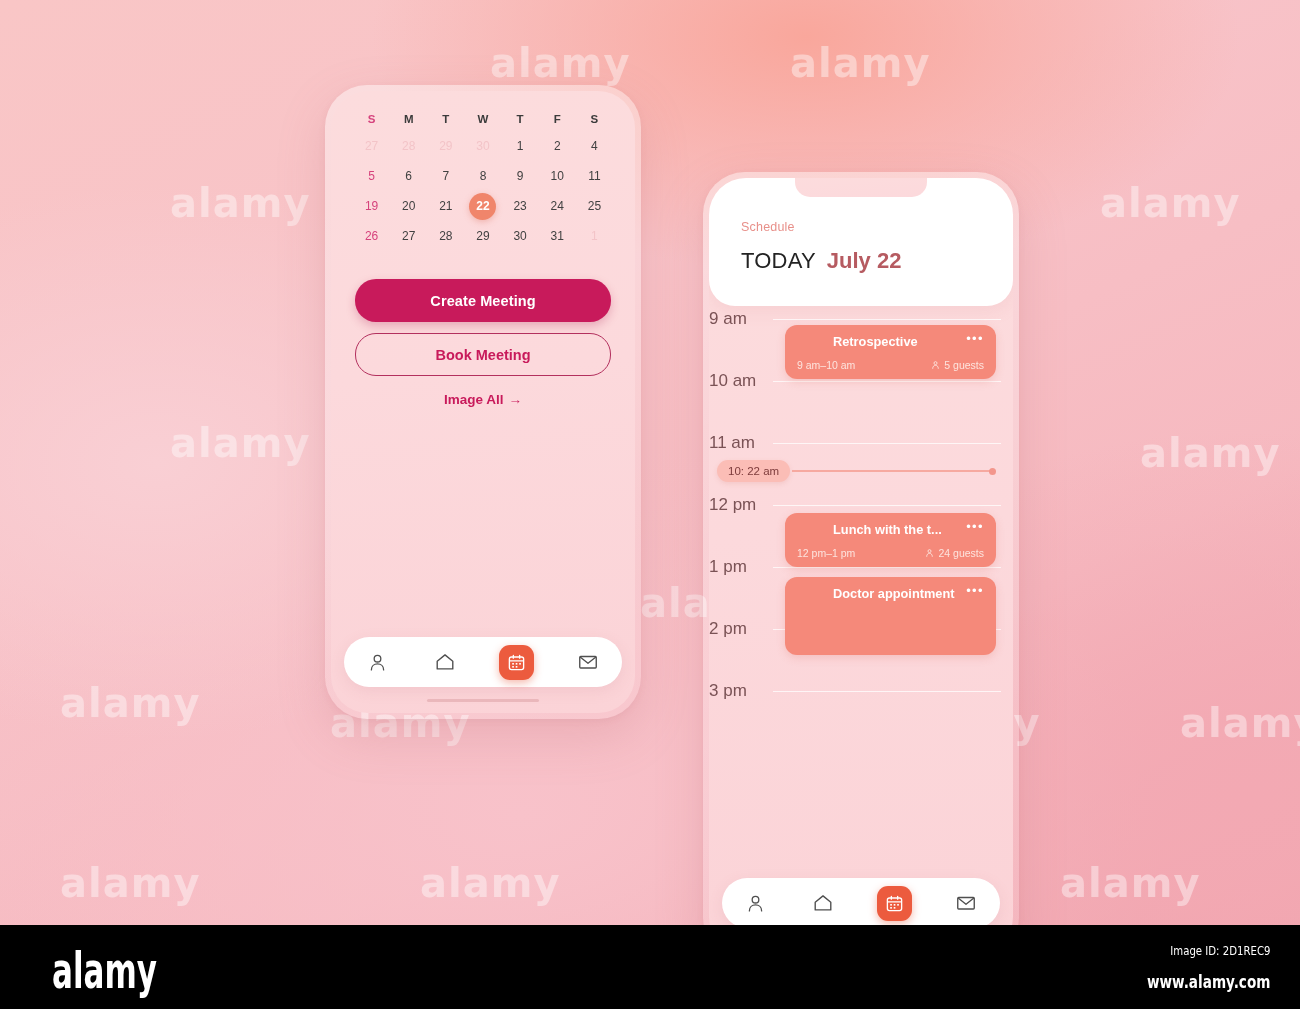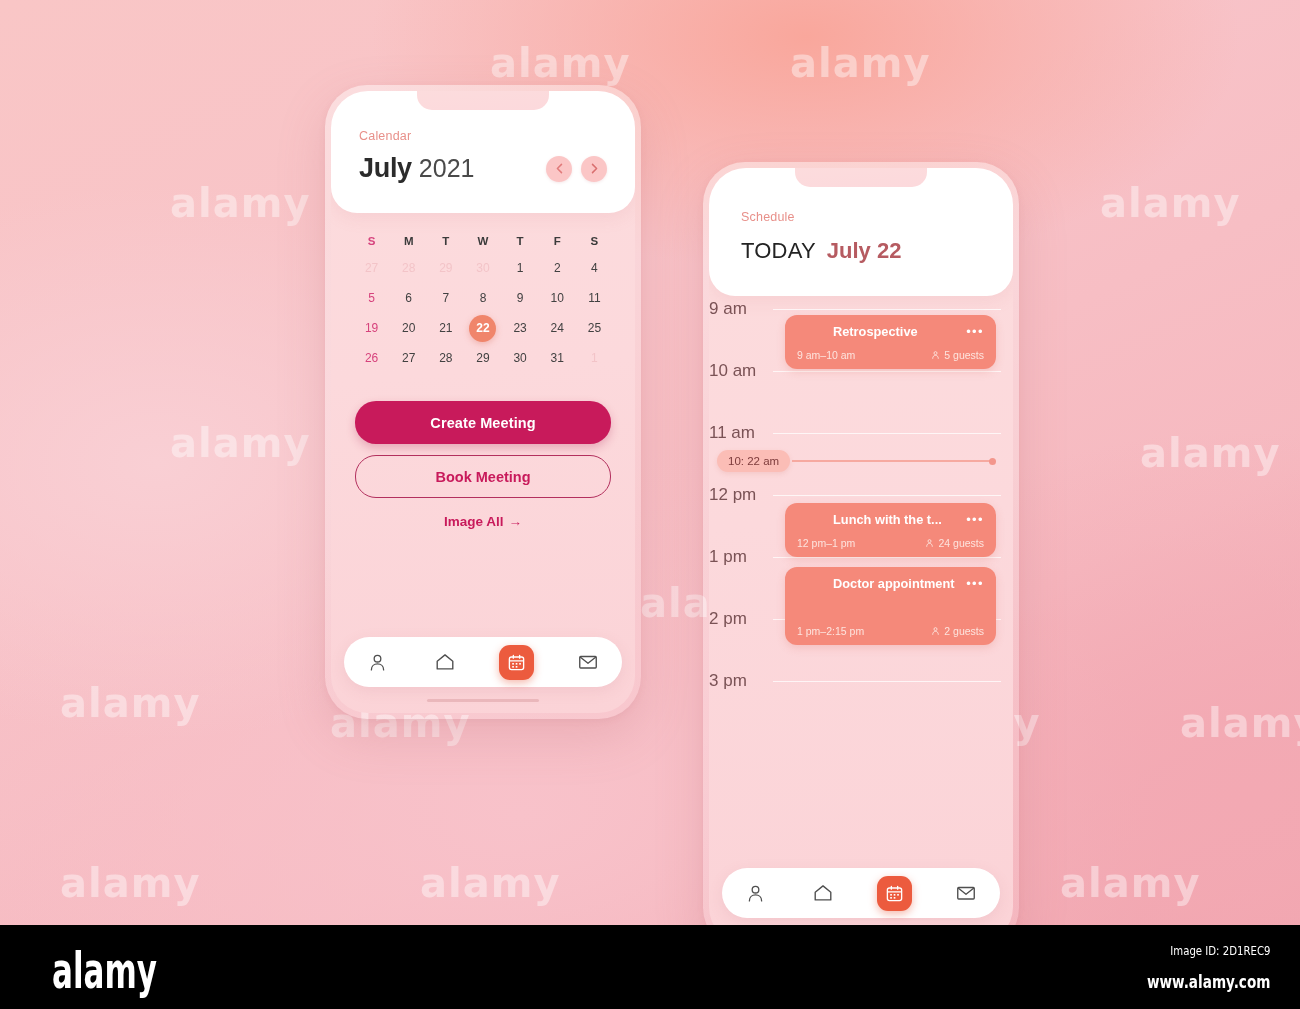--- a/index.html
+++ b/index.html
@@ -42,21 +42,21 @@
     box-shadow: 0 18px 48px rgba(190,110,120,0.22), 0 2px 6px rgba(190,110,120,0.10);
   }
   .screen {
     position: absolute; left: 6px; top: 6px; right: 6px; bottom: 6px;
     border-radius: 37px;
     background: linear-gradient(175deg, #fcdcdd 0%, #fcd9dc 45%, #fbd3d7 100%);
     overflow: hidden;
   }
 
   #phone-one { left: 325px; top: 85px; width: 316px; height: 634px; }
-  #phone-two { left: 703px; top: 162px; width: 316px; height: 788px; }
+  #phone-two { left: 703px; top: 172px; width: 316px; height: 788px; }
 
   
   .header-card {
     position: relative;
     background: #ffffff;
     border-bottom-left-radius: 26px;
     border-bottom-right-radius: 26px;
     box-shadow: 0 6px 16px rgba(210,130,140,0.12);
   }
   .notch-cut {
@@ -190,21 +190,21 @@
 
   .event {
     position: absolute; left: 76px; right: 17px;
     border-radius: 12px;
     background: #f5897a;
     padding: 9px 12px 8px 12px;
     box-shadow: 0 3px 9px rgba(220,110,95,0.22);
     color: #ffffff;
     display: flex; flex-direction: column;
   }
-  .event-title-row { display: flex; align-items: center; padding-left: 36px; }
+  .event-title-row { display: flex; align-items: flex-start; padding-left: 36px; }
   .event-title {
     font-size: 12.8px; font-weight: 700; color: #ffffff;
     white-space: nowrap; overflow: hidden; text-overflow: ellipsis;
   }
   .event-dots {
     margin-left: auto; color: #ffffff; font-size: 13px; letter-spacing: 1.4px;
     line-height: 10px; padding-left: 8px; cursor: pointer;
   }
   .event-meta { display: flex; align-items: flex-end; margin-top: 4px; flex: 1; }
   .event-time { font-size: 10.5px; color: #fde4de; }
@@ -270,40 +270,20 @@
     <div class="wm" style="left: 1180px; top: 700px;">alamy</div>
     <div class="wm" style="left: 60px; top: 860px;">alamy</div>
     <div class="wm" style="left: 420px; top: 860px;">alamy</div>
     <div class="wm" style="left: 760px; top: 860px;">alamy</div>
     <div class="wm" style="left: 1060px; top: 860px;">alamy</div>
   </div>
 
 <div class="phone" id="phone-one">
   <div class="screen">
 
-    <div class="header-card" id="p1-header">
-      <div class="notch-cut"></div>
-      <div class="eyebrow">Calendar</div>
-      <div id="p1-title-row">
-        <span id="p1-month">July</span>
-        <span id="p1-year">2021</span>
-        <div id="p1-navbtns">
-          <div class="circle-btn">
-            <svg width="9" height="11" viewBox="0 0 9 11">
-              <path d="M6.5 1.4 L2.4 5.5 L6.5 9.6" fill="none" stroke="#e17a7a" stroke-width="1.5" stroke-linecap="round" stroke-linejoin="round"></path>
-            </svg>
-          </div>
-          <div class="circle-btn">
-            <svg width="9" height="11" viewBox="0 0 9 11">
-              <path d="M2.5 1.4 L6.6 5.5 L2.5 9.6" fill="none" stroke="#d96f6f" stroke-width="1.5" stroke-linecap="round" stroke-linejoin="round"></path>
-            </svg>
-          </div>
-        </div>
-      </div>
-    </div>
 
 
     <div id="cal">
       <div class="cal-row" id="dow-row">
           <div class="dow sun">S</div>
           <div class="dow">M</div>
           <div class="dow">T</div>
           <div class="dow">W</div>
           <div class="dow">T</div>
           <div class="dow">F</div>
@@ -530,30 +510,20 @@
                 </svg>
                 <span>24 guests</span>
               </div>
             </div>
           </div>
           <div class="event" style="top: 258px; height: 78px;">
             <div class="event-title-row">
               <div class="event-title">Doctor appointment</div>
               <div class="event-dots">•••</div>
             </div>
-            <div class="event-meta">
-              <div class="event-time">1 pm–2:15 pm</div>
-              <div class="event-guests">
-                <svg width="9" height="10" viewBox="0 0 24 24">
-                  <circle cx="12" cy="7" r="4" fill="none" stroke="#fde4de" stroke-width="2.4"></circle>
-                  <path d="M4.5 21 C4.5 16 7.8 13 12 13 C16.2 13 19.5 16 19.5 21" fill="none" stroke="#fde4de" stroke-width="2.4" stroke-linecap="round"></path>
-                </svg>
-                <span>2 guests</span>
-              </div>
-            </div>
           </div>
         </div>
     </div>
 
     <div class="tabbar">
       <div class="tab-icon">
         <svg width="21" height="21" viewBox="0 0 24 24">
           <circle cx="12" cy="7.6" r="3.8" fill="none" stroke="#4f4f4f" stroke-width="1.5"></circle>
           <path d="M5 20.5 C5 16.2 8.2 13.6 12 13.6 C15.8 13.6 19 16.2 19 20.5" fill="none" stroke="#4f4f4f" stroke-width="1.5" stroke-linecap="round"></path>
         </svg>

